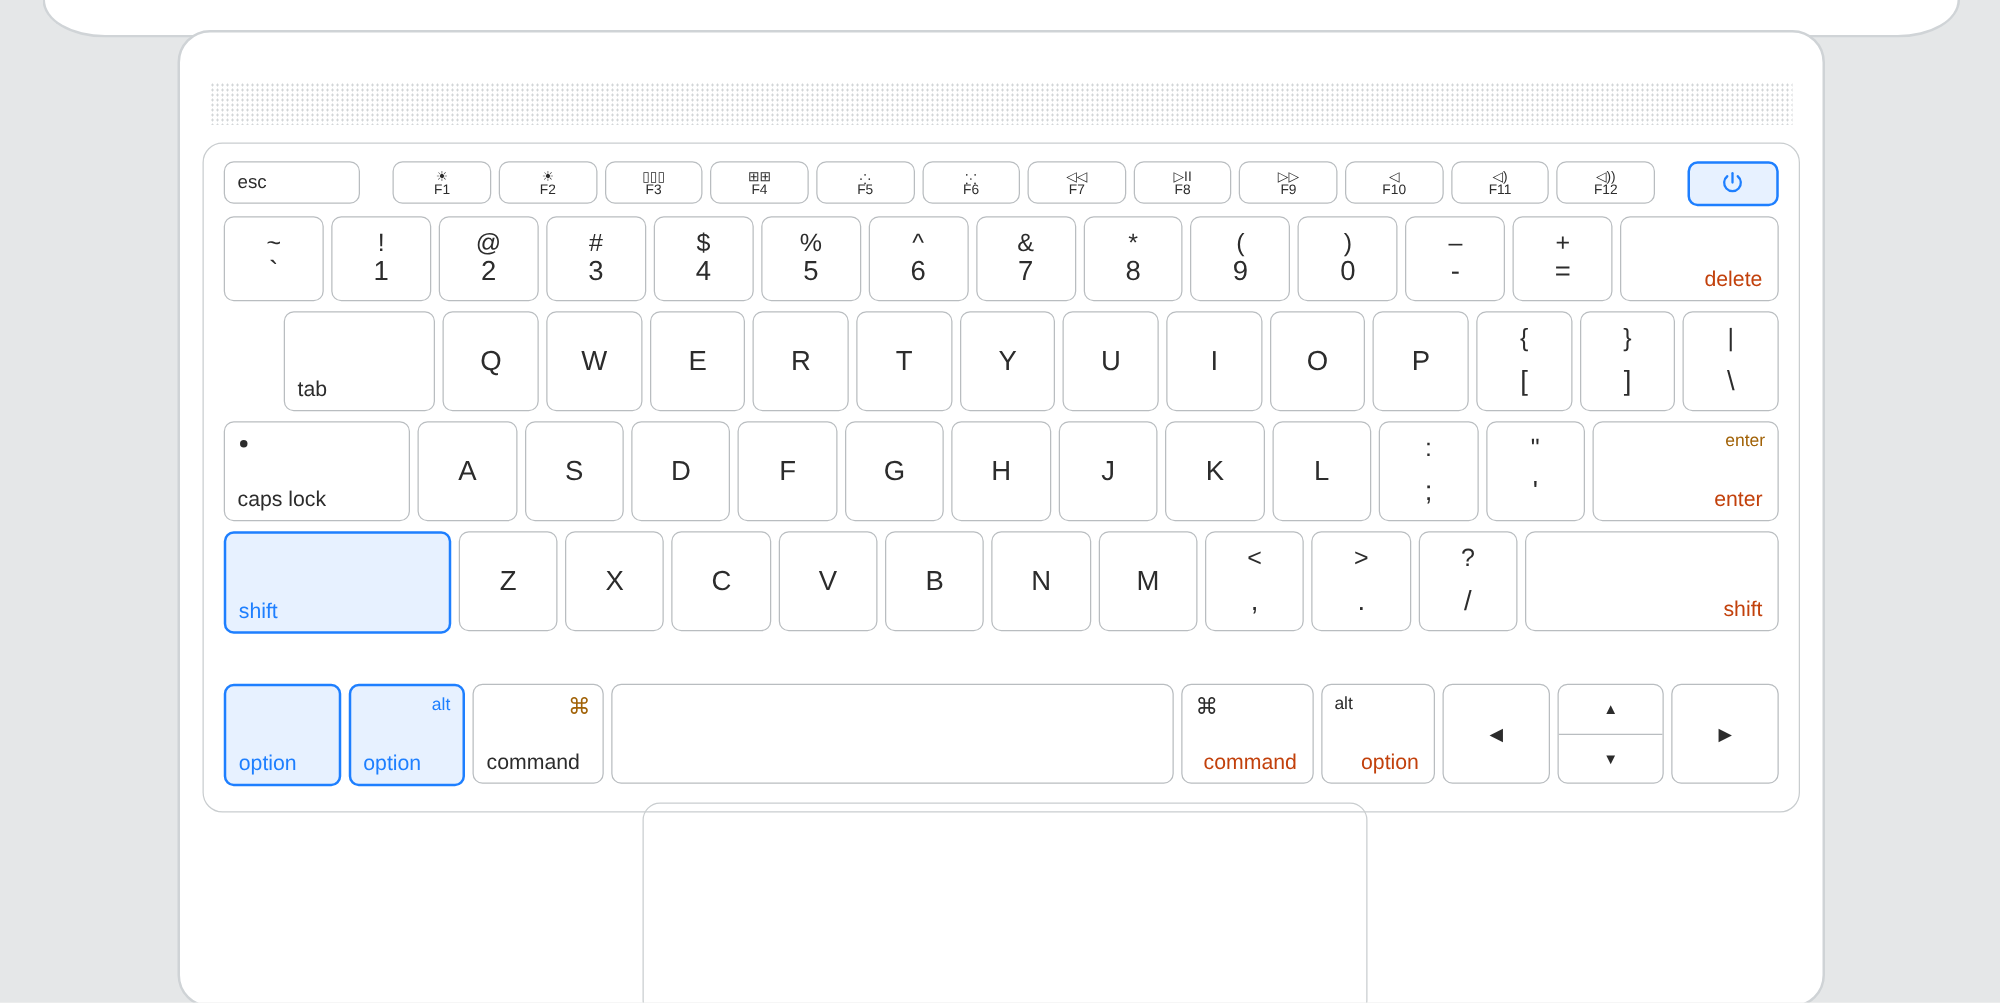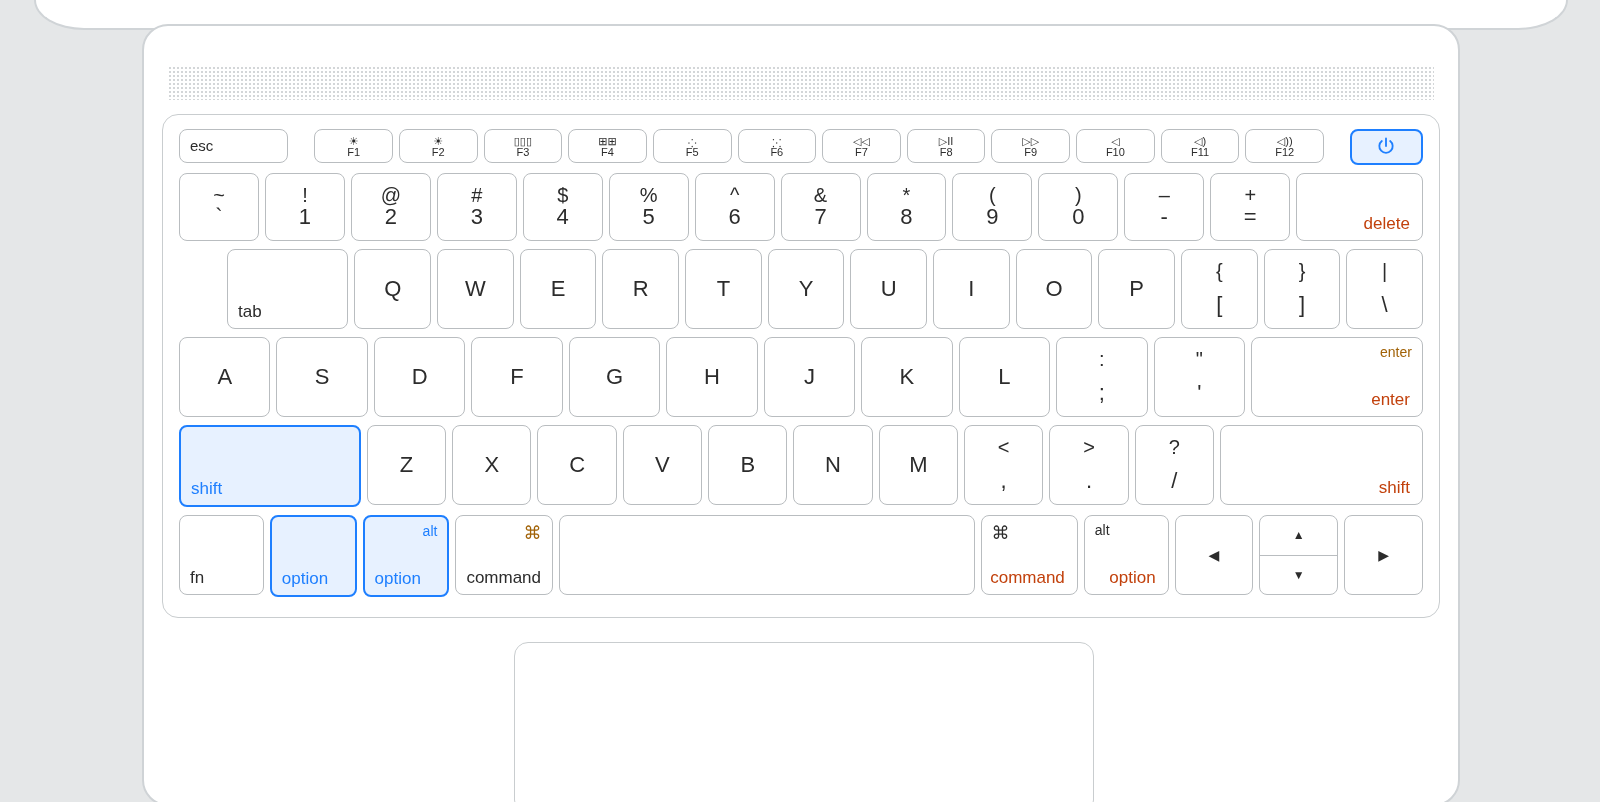--- a/index.html
+++ b/index.html
@@ -27,21 +27,21 @@
   .r1 .delete{flex:1.6;}
   .r2 .key{height:78px;flex:1;}
   .r2 .tab{flex:1.6;margin-left:48px;}
   .r3 .key{height:78px;flex:1;}
   .r3 .caps{flex:1.9;}
   .r3 .return{flex:1.9;}
   .r4 .key{height:78px;flex:1;}
   .r4 .shiftL{flex:2.3;}
   .r4 .shiftR{flex:2.6;}
   .r5{gap:6px;}
-  .r5 .key{height:78px;}
+  .r5 .key{height:78px;margin-top:32px;}
   .r5 .mod{flex:1;}
   .r5 .cmd{flex:1.15;}
   .r5 .space{flex:5;}
   .arrows{flex:3;display:flex;gap:6px;}
   .arrows .key{flex:1;}
   .arrow-ud{display:flex;flex-direction:column;gap:0;}
   .arrow-ud .half{flex:1;position:relative;}
   .arrow-ud .half.top{border-bottom:1px solid #b9bdc0;}
   .top-sym{position:absolute;left:0;right:0;top:10px;text-align:center;font-size:20px;color:#2c2c2c;}
   .bottom-main{position:absolute;left:0;right:0;bottom:10px;text-align:center;font-size:22px;color:#2c2c2c;}
@@ -223,20 +223,24 @@
             <span class="top-sym">}</span>
             <span class="bottom-main">]</span>
           </div>
         <div class="key">
             <span class="top-sym">|</span>
             <span class="bottom-main">\</span>
           </div>
       </div>
 
       <div class="row r3">
+        <div class="key caps">
+            <span class="dot"></span>
+            <span class="lbl-bl">caps lock</span>
+          </div>
         <div class="key">
             <span class="lbl-c">A</span>
           </div>
         <div class="key">
             <span class="lbl-c">S</span>
           </div>
         <div class="key">
             <span class="lbl-c">D</span>
           </div>
         <div class="key">
@@ -307,23 +311,20 @@
         <div class="key">
             <span class="top-sym">?</span>
             <span class="bottom-main">/</span>
           </div>
         <div class="key shiftR">
             <span class="lbl-br">shift</span>
           </div>
       </div>
 
       <div class="row r5">
-        <div class="key mod">
-            <span class="lbl-bl">fn</span>
-          </div>
         <div class="key hl mod">
             <span class="lbl-bl">option</span>
           </div>
         <div class="key hl mod">
             <span class="lbl-tr">alt</span>
             <span class="lbl-bl">option</span>
           </div>
         <div class="key cmd">
             <span class="lbl-tr" style="font-size:18px;">⌘</span>
             <span class="lbl-bl">command</span>

